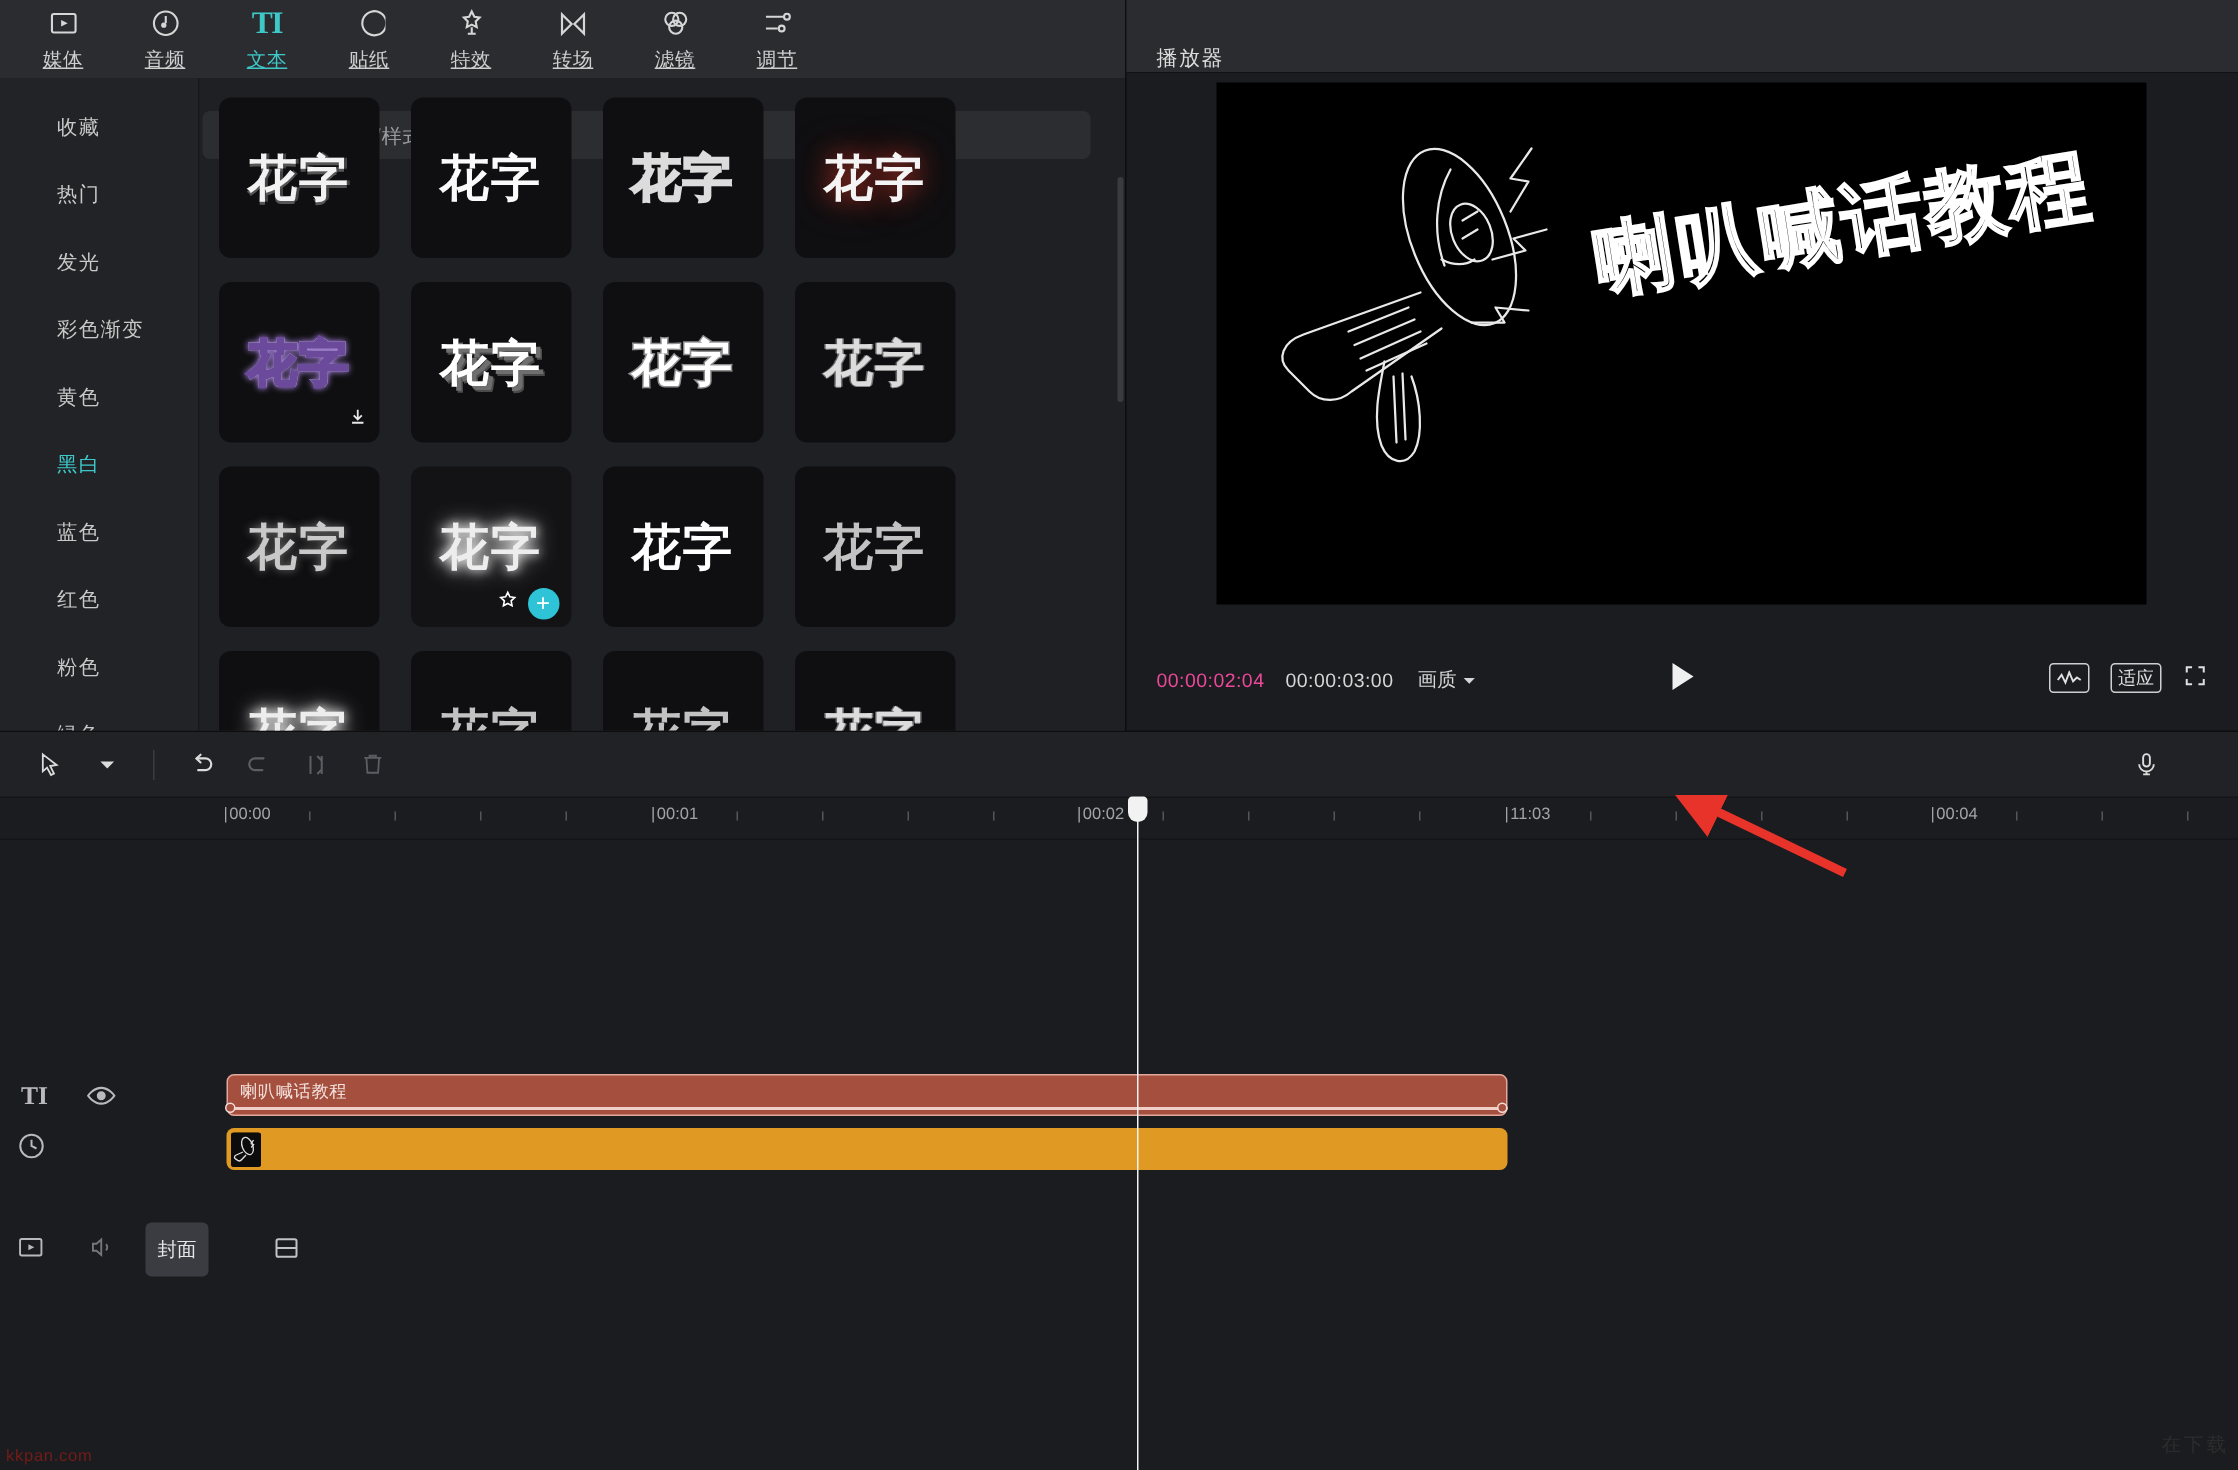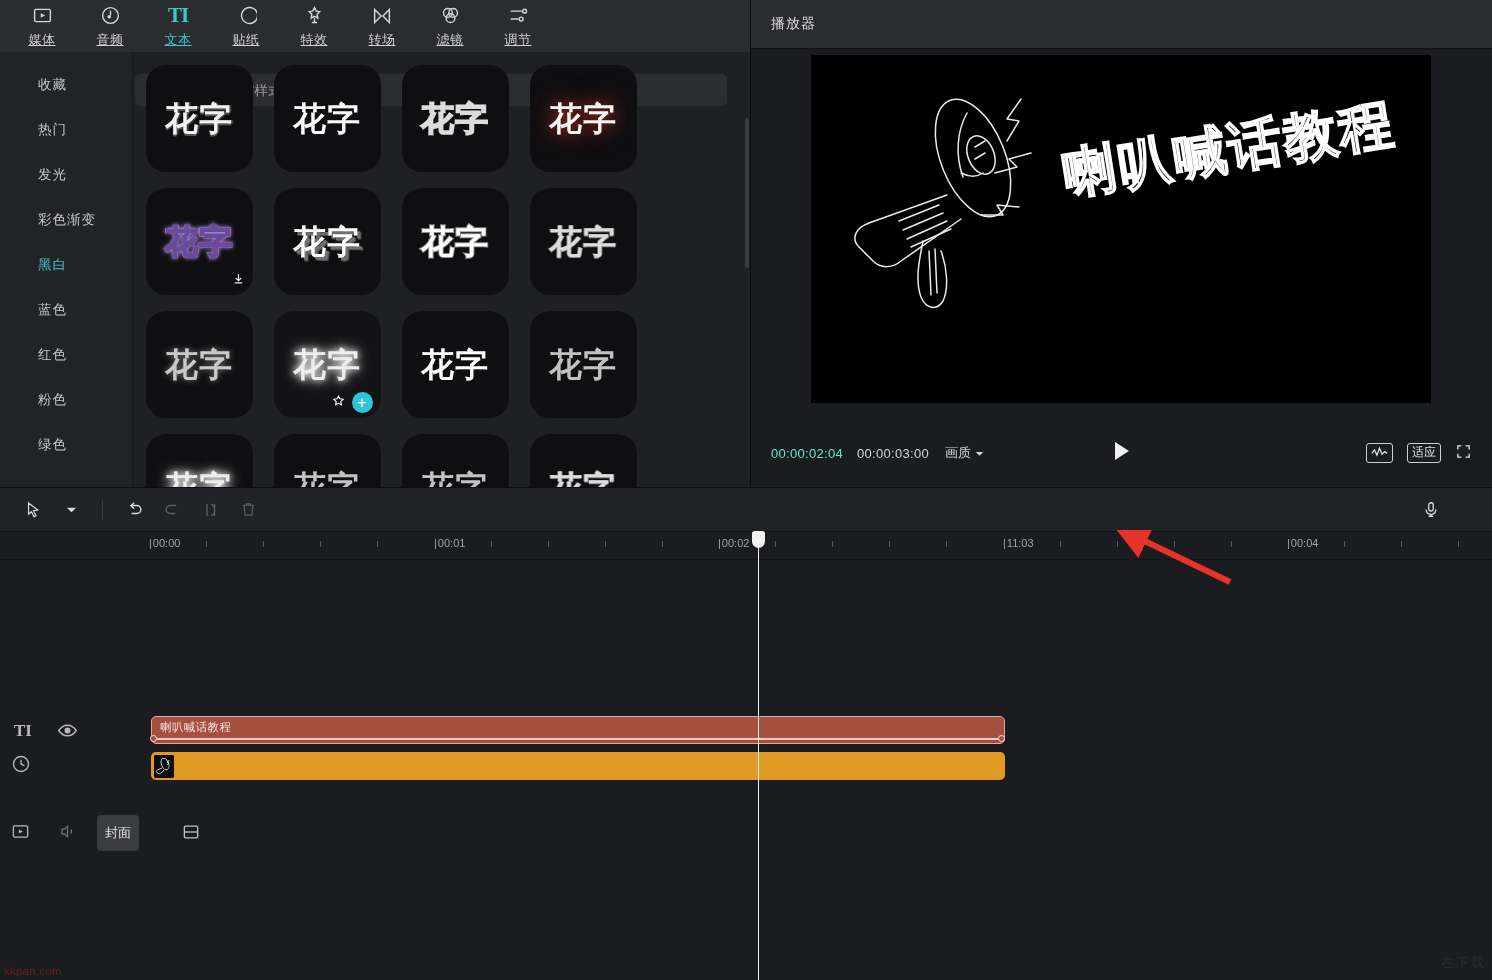--- a/index.html
+++ b/index.html
@@ -66,21 +66,21 @@
   .searchbar input::placeholder { color: #9b9b9f; }
 
   .grid {
     position: absolute; left: 2px; top: 63px; width: 610px; height: 372px;
     display: grid; grid-template-columns: repeat(4, 128px);
     gap: 0 0; column-gap: 0;
   }
   .cellwrap { width: 128px; height: 123px; display: flex; align-items: flex-start; justify-content: center; }
   .cell {
     position: relative; width: 107px; height: 107px;
-    background: #0f0f11; border-radius: 20px;
+    background: #0f0f11; border-radius: 8px;
     display: flex; align-items: center; justify-content: center;
     cursor: pointer; overflow: hidden;
   }
   .cell.hovered { background: #131315; }
   .cell .hz {
     font-size: 33px; font-weight: 700; letter-spacing: 1px;
     font-family: "Liberation Sans", "DejaVu Sans", sans-serif;
     line-height: 1;
   }
   
@@ -111,36 +111,36 @@
     font-size: 16px; line-height: 1; font-weight: 400;
   }
   .row-clip-top { margin-top: -50px; }
 
   
   .player {
     position: absolute; left: 751px; top: 0; width: 741px; height: 487px;
     background: #1b1c20;
   }
   .player-head {
-    height: 49px; background: #2b2c30; display: flex; align-items: center;
+    height: 49px; background: #2b2c30; display: flex; align-items: flex-end;
     padding-left: 20px; border-bottom: 1px solid #121214;
   }
   .player-head .t { font-size: 14px; color: #dcdcdc; letter-spacing: 1px; }
   .stage {
     position: absolute; left: 60px; top: 55px; width: 620px; height: 348px;
     background: #000;
     display: flex; align-items: center; justify-content: center;
     overflow: hidden;
   }
   .stage svg { width: 100%; height: 100%; }
   .player-ctrl {
     position: absolute; left: 0; top: 432px; width: 741px; height: 42px;
     display: flex; align-items: center; padding: 0 20px;
   }
-  .tc-cur { color: #5eead4; font-size: 13px; font-family: "Liberation Sans", sans-serif; letter-spacing: .3px; }
+  .tc-cur { color: #ec4899; font-size: 13px; font-family: "Liberation Sans", sans-serif; letter-spacing: .3px; }
   .tc-tot { color: #d6d6d6; font-size: 13px; margin-left: 14px; letter-spacing: .3px; }
   .quality { display: flex; align-items: center; gap: 4px; margin-left: 16px; color: #d6d6d6; font-size: 13px; cursor: pointer; }
   .play-btn { position: absolute; left: 50%; transform: translateX(-50%); cursor: pointer; }
   .ctrl-right { margin-left: auto; display: flex; align-items: flex-start; gap: 14px; }
   .icon-box {
     border: 1.4px solid #cfcfcf; border-radius: 3px; padding: 1px 4px;
     display: flex; align-items: center; justify-content: center; cursor: pointer;
     color: #e0e0e0; font-size: 12px; height: 20px;
   }
 
@@ -292,20 +292,23 @@
               <span>收藏</span>
             </div>
           <div class="cat">
               <span>热门</span>
             </div>
           <div class="cat">
               <span>发光</span>
             </div>
           <div class="cat">
               <span>彩色渐变</span>
+            </div>
+          <div class="cat">
+              <span>黄色</span>
             </div>
           <div class="cat active">
               <span>黑白</span>
             </div>
           <div class="cat">
               <span>蓝色</span>
             </div>
           <div class="cat">
               <span>红色</span>
             </div>

